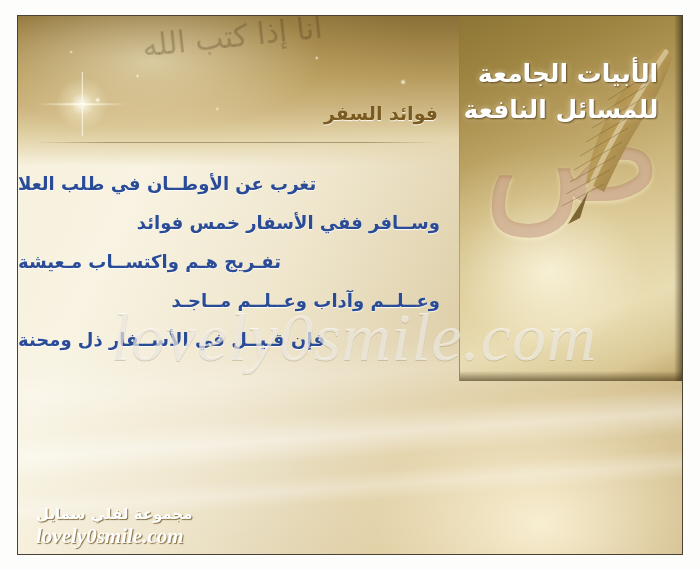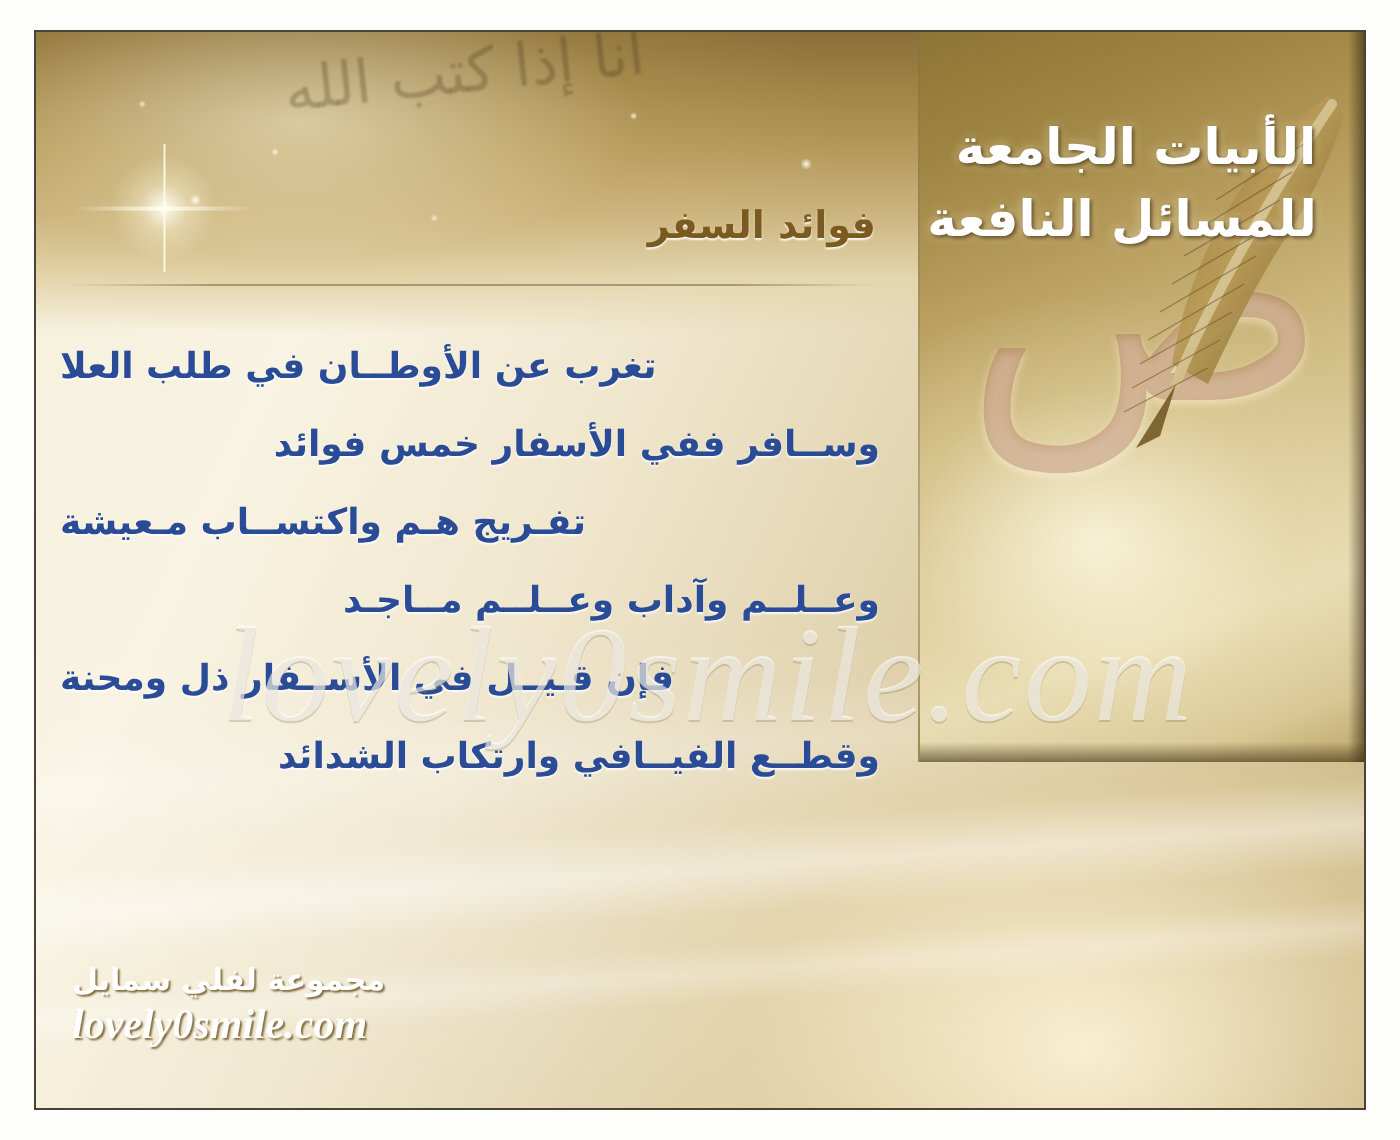--- a/index.html
+++ b/index.html
@@ -228,21 +228,21 @@
   }
   .verse {
     color: #2a4b96;
     font-size: 18px;
     font-weight: bold;
     line-height: 39px;
     height: 39px;
     white-space: nowrap;
     text-shadow: 0 1px 1px rgba(255,255,255,.85);
   }
-  .verse.a { text-align: left;  padding-left: 12px; }
+  .verse.a { text-align: left;  padding-left: 0; }
   .verse.b { text-align: right; padding-right: 8px; padding-left: 12px; }
 
   
   #watermark {
     position: absolute;
     left: 6px; top: 282px;
     width: 660px;
     text-align: center;
     font-family: "Liberation Serif", "DejaVu Serif", serif;
     font-style: italic;
@@ -251,21 +251,21 @@
     text-shadow: 0 1px 0 rgba(140,120,80,0.30);
     letter-spacing: 1px;
     pointer-events: none;
     user-select: none;
   }
 
   
   #brand {
     position: absolute;
     left: 18px;
-    bottom: 30px;
+    bottom: 6px;
     width: 300px;
   }
   #brand-ar {
     direction: rtl;
     text-align: left;
     font-size: 15px;
     font-weight: bold;
     color: #ffffff;
     text-shadow: 1px 1px 1px rgba(120,96,48,0.9);
     line-height: 19px;
@@ -341,21 +341,20 @@
 
     <div id="sheet">
       <div id="poem-title">فوائد السفر</div>
       <div id="title-rule"></div>
       <div id="verses">
           <div class="verse a">تغرب عن الأوطــان في طلب العلا</div>
           <div class="verse b">وســافر ففي الأسفار خمس فوائد</div>
           <div class="verse a">تفـريج هـم واكتســاب مـعيشة</div>
           <div class="verse b">وعــلــم وآداب وعــلــم مــاجـد</div>
           <div class="verse a">فإن قـيــل في الأســفار ذل ومحنة</div>
-          <div class="verse b">وقطــع الفيــافي وارتكاب الشدائد</div>
         </div>
     </div>
 
     <div id="watermark">lovely0smile.com</div>
 
     <div id="brand">
       <div id="brand-ar">مجموعة لفلي سمايل</div>
       <div id="brand-url">lovely0smile.com</div>
     </div>
 

